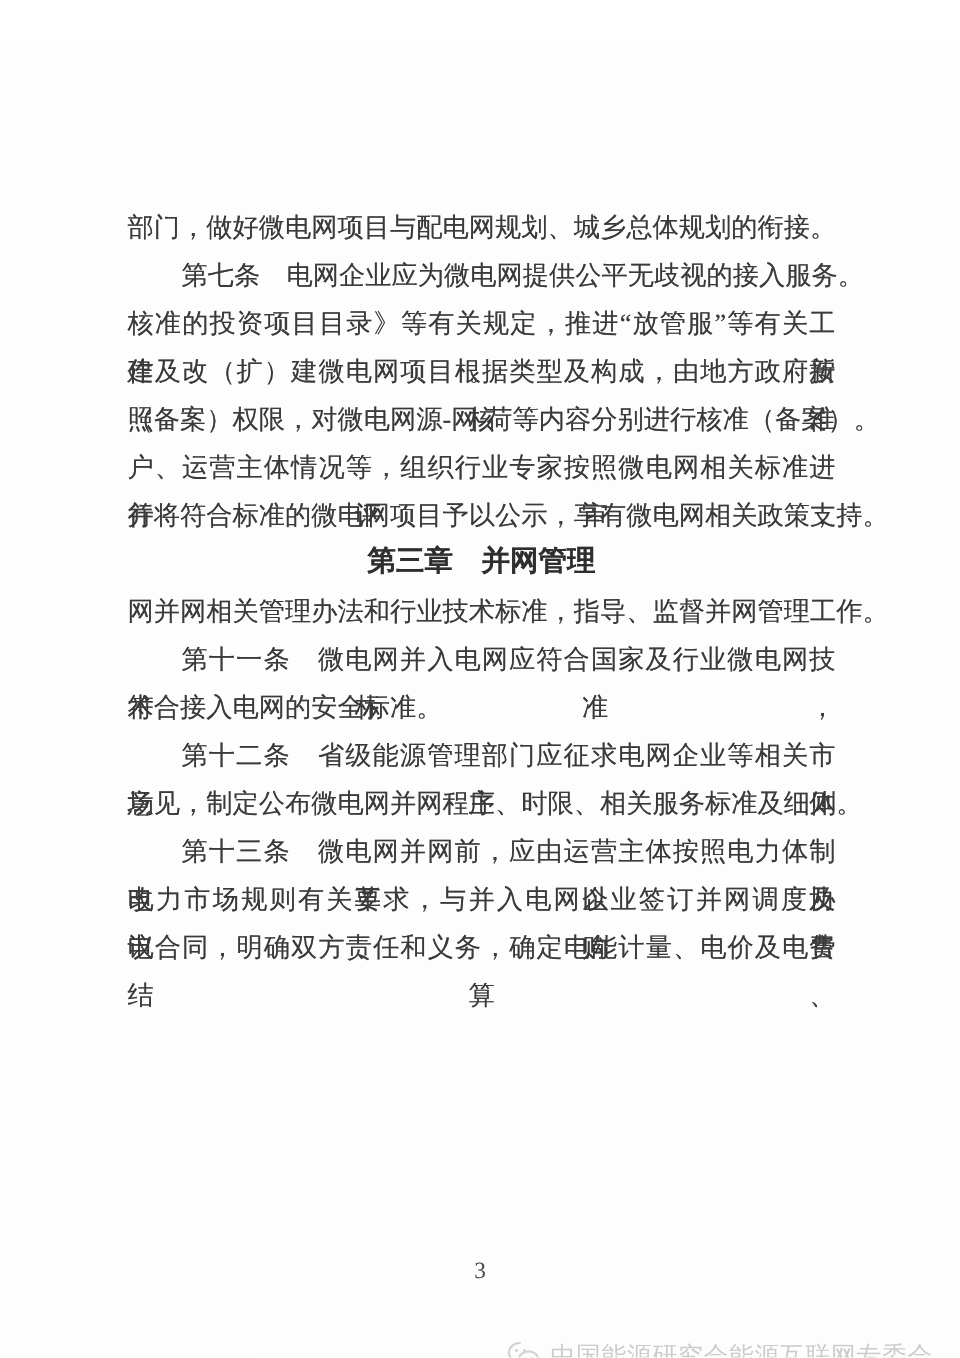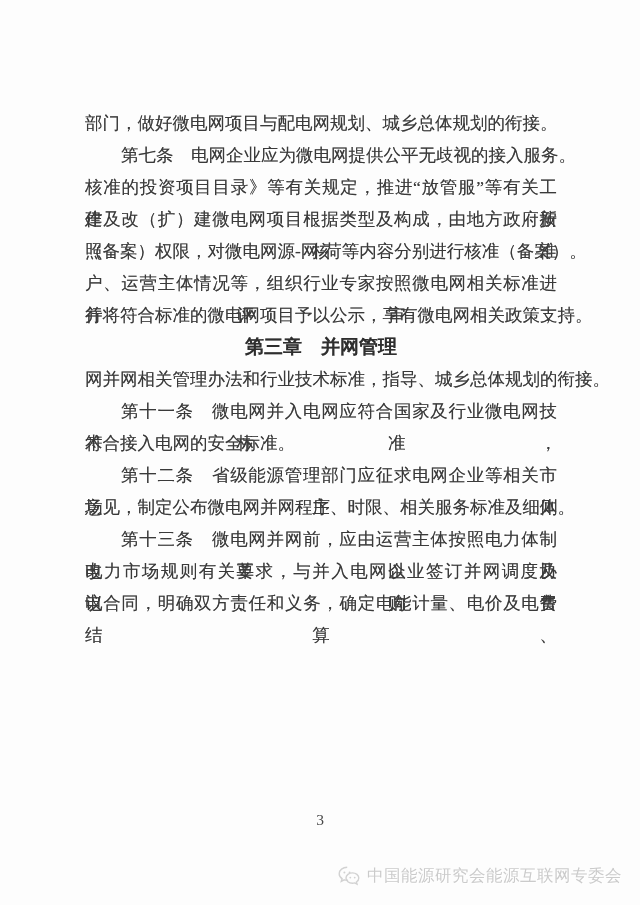--- a/index.html
+++ b/index.html
@@ -11,20 +11,21 @@
     width: 640px;
     height: 905px;
     position: relative;
     overflow: hidden;
     font-family: "Liberation Serif", "DejaVu Serif", serif;
   }
   .page {
     position: absolute;
     inset: 0;
     background: #fdfdfd;
+    margin-top: 28px;
   }
   .text-block {
     position: absolute;
     left: 85px;
     top: 107px;
     width: 472px;
   }
   .line {
     height: 32px;
     line-height: 32px;
@@ -89,21 +90,21 @@
 
   <div class="text-block" id="text-block">
       <div class="line end">部门，做好微电网项目与配电网规划、城乡总体规划的衔接。</div>
       <div class="line ind end">第七条　电网企业应为微电网提供公平无歧视的接入服务。</div>
       <div class="line jf">核准的投资项目目录》等有关规定，推进“放管服”等有关工作。新</div>
       <div class="line jf">建及改（扩）建微电网项目根据类型及构成，由地方政府按照核准</div>
       <div class="line end">（备案）权限，对微电网源-网-荷等内容分别进行核准（备案）。</div>
       <div class="line jf">户、运营主体情况等，组织行业专家按照微电网相关标准进行评审，</div>
       <div class="line end">并将符合标准的微电网项目予以公示，享有微电网相关政策支持。</div>
       <div class="line heading">第三章　并网管理</div>
-      <div class="line end">网并网相关管理办法和行业技术标准，指导、城乡总体规划的衔接。</div>
+      <div class="line end">网并网相关管理办法和行业技术标准，指导、监督并网管理工作。</div>
       <div class="line ind jf">第十一条　微电网并入电网应符合国家及行业微电网技术标准，</div>
       <div class="line end">符合接入电网的安全标准。</div>
       <div class="line ind jf">第十二条　省级能源管理部门应征求电网企业等相关市场主体</div>
       <div class="line end">意见，制定公布微电网并网程序、时限、相关服务标准及细则。</div>
       <div class="line ind jf">第十三条　微电网并网前，应由运营主体按照电力体制改革以及</div>
       <div class="line jf">电力市场规则有关要求，与并入电网企业签订并网调度协议、购售</div>
       <div class="line jf">电合同，明确双方责任和义务，确定电能计量、电价及电费结算、</div>
     </div>
 
   <div class="page-number">3</div>

